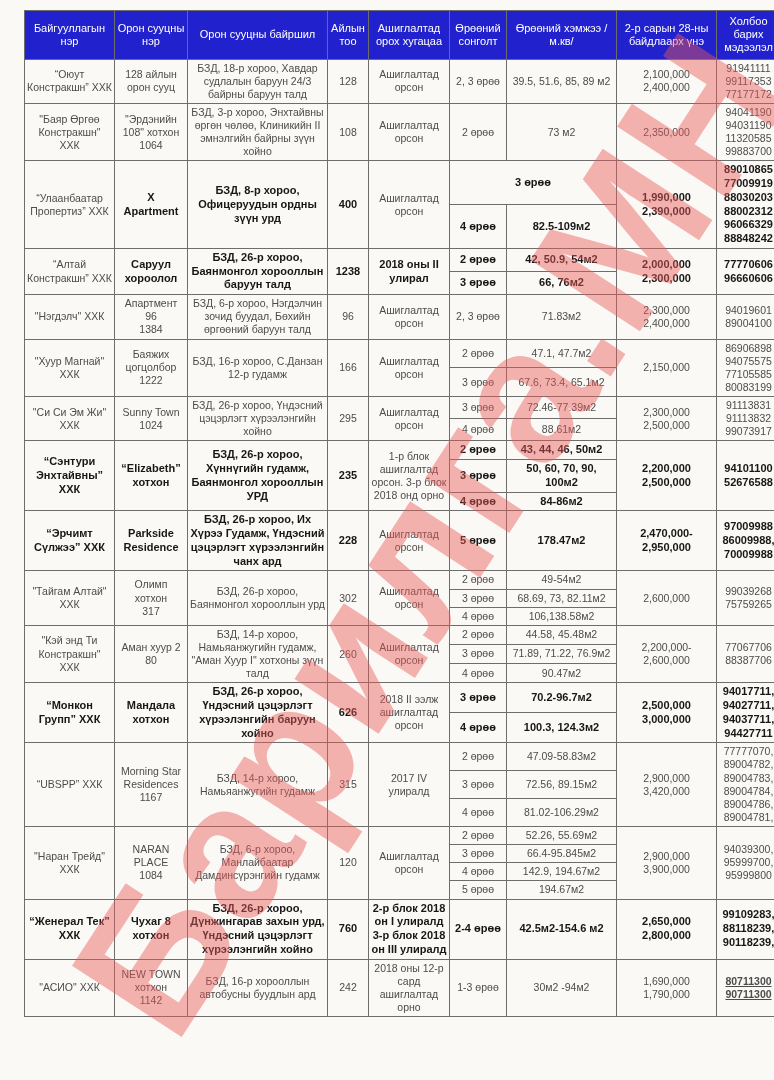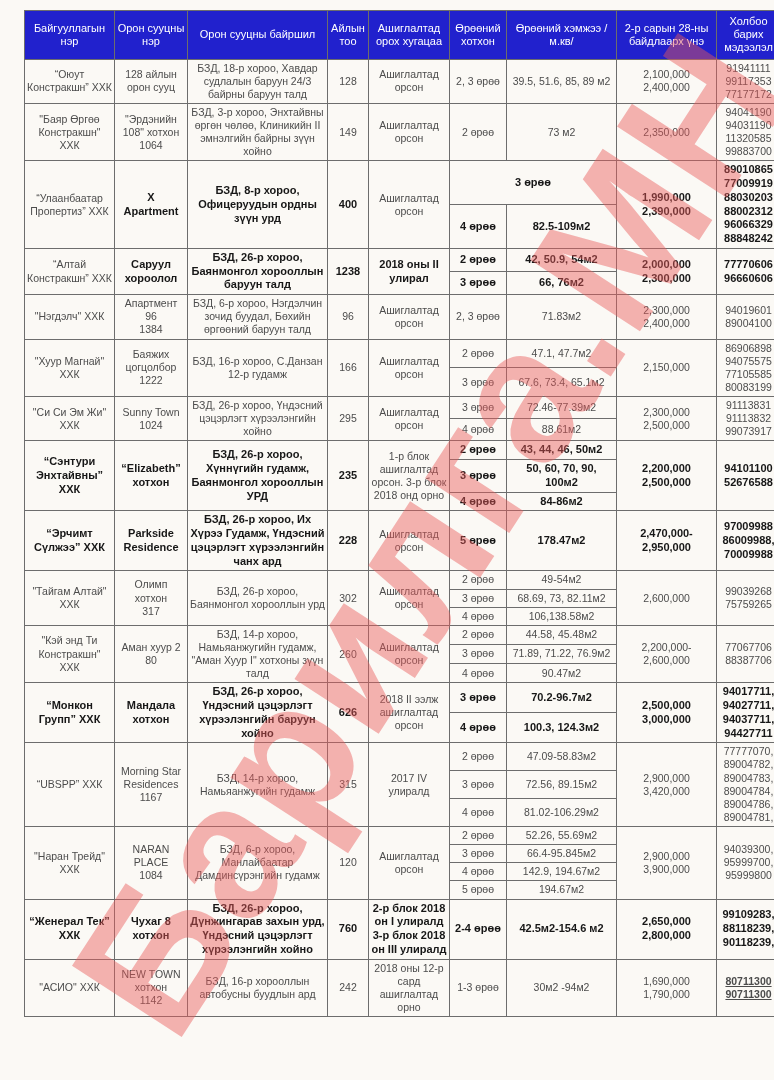--- a/index.html
+++ b/index.html
@@ -33,21 +33,21 @@
         <col style="width:100px">
         <col style="width:64px">
     </colgroup>
     <thead>
       <tr>
         <th>Байгууллагын нэр</th>
         <th>Орон сууцны нэр</th>
         <th>Орон сууцны байршил</th>
         <th>Айлын тоо</th>
         <th>Ашиглалтад орох хугацаа</th>
-        <th>Өрөөний хотхон</th>
+        <th>Өрөөний сонголт</th>
         <th>Өрөөний хэмжээ /м.кв/</th>
         <th>2-р сарын 28-ны байдлаарх үнэ</th>
         <th>Холбоо барих мэдээлэл</th>
       </tr>
     </thead>
     <tbody>
         <tr>
           <td>“Оюут Констракшн” ХХК</td>
           <td class="pre">128 айлын орон сууц</td>
           <td>БЗД, 18-р хороо, Хавдар судлалын баруун 24/3 байрны баруун талд</td>
@@ -59,21 +59,21 @@
 2,400,000</td>
           <td class="pre">91941111
 99117353
 77177172</td>
         </tr>
         <tr>
           <td>"Баяр Өргөө Констракшн" ХХК</td>
           <td class="pre">"Эрдэнийн 108" хотхон
 1064</td>
           <td>БЗД, 3-р хороо, Энхтайвны өргөн чөлөө, Клиникийн II эмнэлгийн байрны зүүн хойно</td>
-          <td>149</td>
+          <td>108</td>
           <td class="pre">Ашиглалтад орсон</td>
           <td>2 өрөө</td>
           <td>73 м2</td>
           <td class="pre">2,350,000</td>
           <td class="pre">94041190
 94031190
 11320585
 99883700</td>
         </tr>
         <tr>

